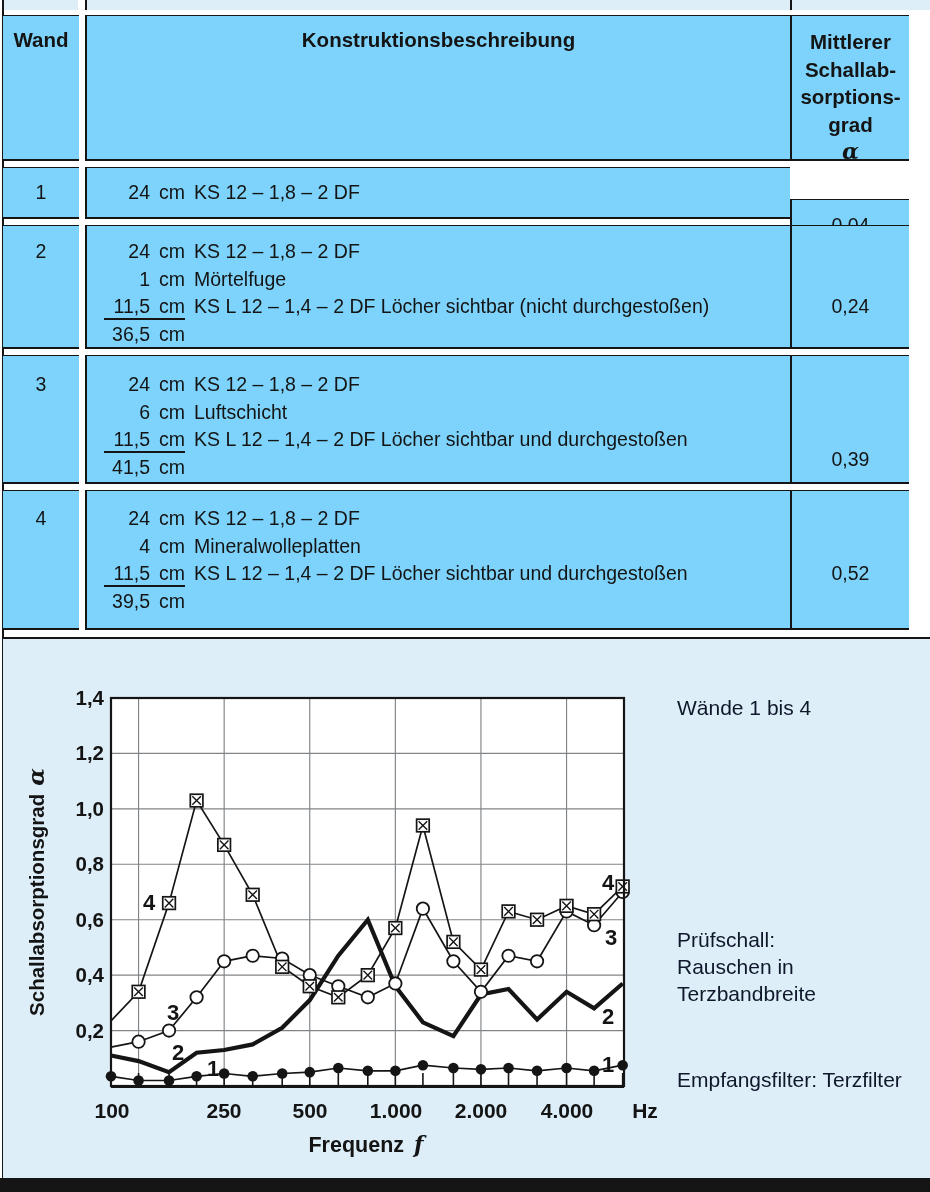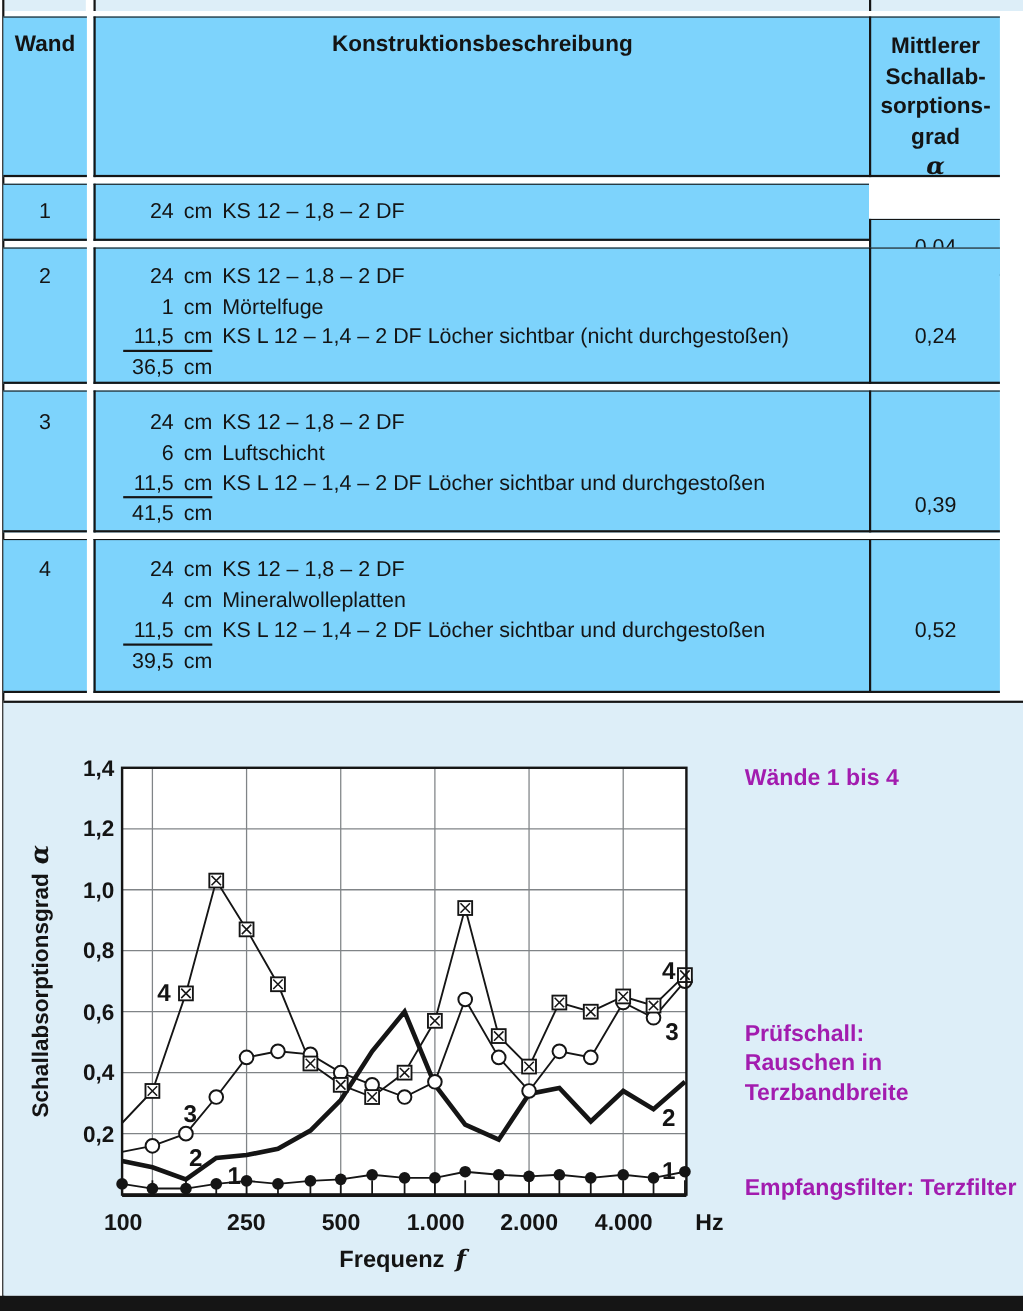--- a/index.html
+++ b/index.html
@@ -11,30 +11,30 @@
   
   .strip{background:#ddeef8;}
   
   .cell{position:absolute;background:#7dd3fc;border-top:1.5px solid #151515;border-bottom:2px solid #151515;box-sizing:border-box;}
   .cell.wand{left:3px;width:76px;text-align:center;}
   .cell.desc{left:85px;width:705px;border-left:2px solid #151515;}
   .cell.alpha{left:790px;width:119px;border-left:2px solid #151515;text-align:center;}
   .hdr{font-weight:bold;font-size:20.5px;}
   .tbl-text{font-size:19.5px;line-height:27.5px;}
   .desc-line{white-space:nowrap;}
-  .desc .pad{padding-left:3px;margin-left:22px;}
+  .desc .pad{padding-left:17px;}
   .num{display:inline-block;width:46px;text-align:right;}
   .unit{margin-left:9px;}
   .txt{margin-left:9px;}
   .measure.u{border-bottom:2px solid #151515;padding-bottom:1px;}
   .sym{font-family:"DejaVu Serif",serif;font-style:italic;}
   
   #chart-cell{left:3px;top:637px;width:927px;height:541px;background:#ddeef8;border-top:2px solid #151515;box-sizing:border-box;}
   #plot{position:absolute;left:0;top:637px;width:930px;height:541px;}
-  .note{position:absolute;font-weight:bold;font-size:21px;line-height:27px;color:#a21caf;}
+  .note{position:absolute;font-weight:normal;font-size:21px;line-height:27px;color:#0f172a;}
   svg text{fill:#141414;}
   .ytick{font-weight:bold;font-size:20.5px;text-anchor:end;}
   .xtick{font-weight:bold;font-size:21px;text-anchor:middle;}
   .smark{font-weight:bold;font-size:22px;text-anchor:middle;}
   .axlbl{font-weight:bold;font-size:20.5px;text-anchor:middle;}
   #bottom-band{left:0;top:1178px;width:930px;height:14px;background:#151515;}
 </style>
 </head>
 <body>
 

